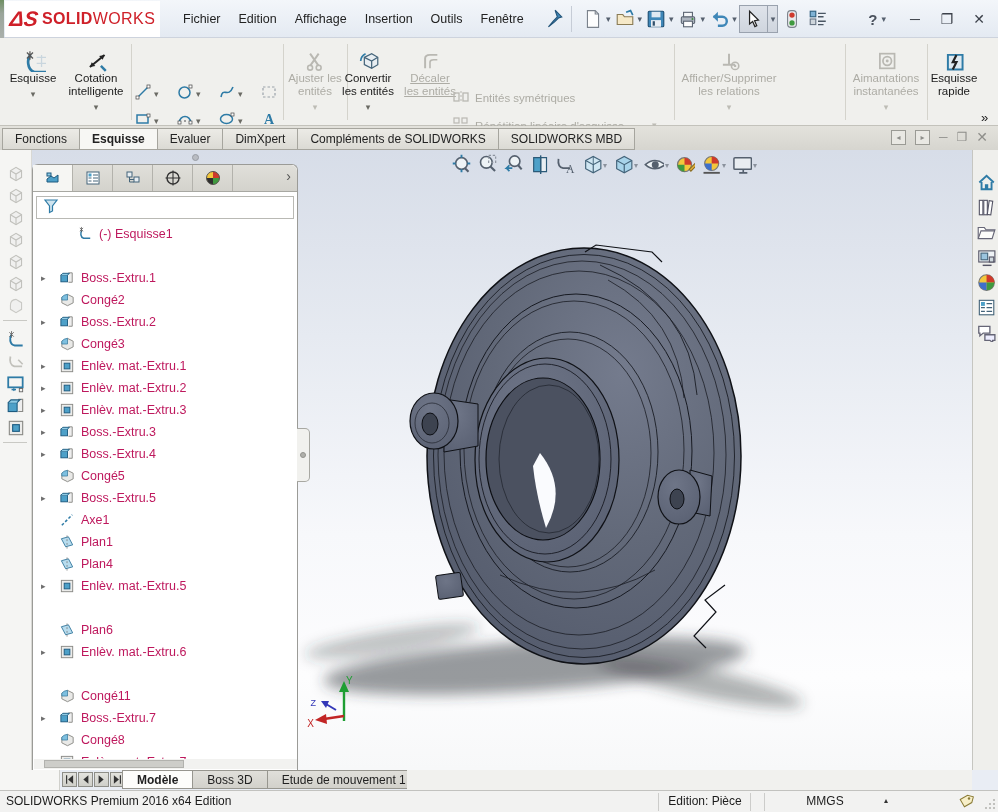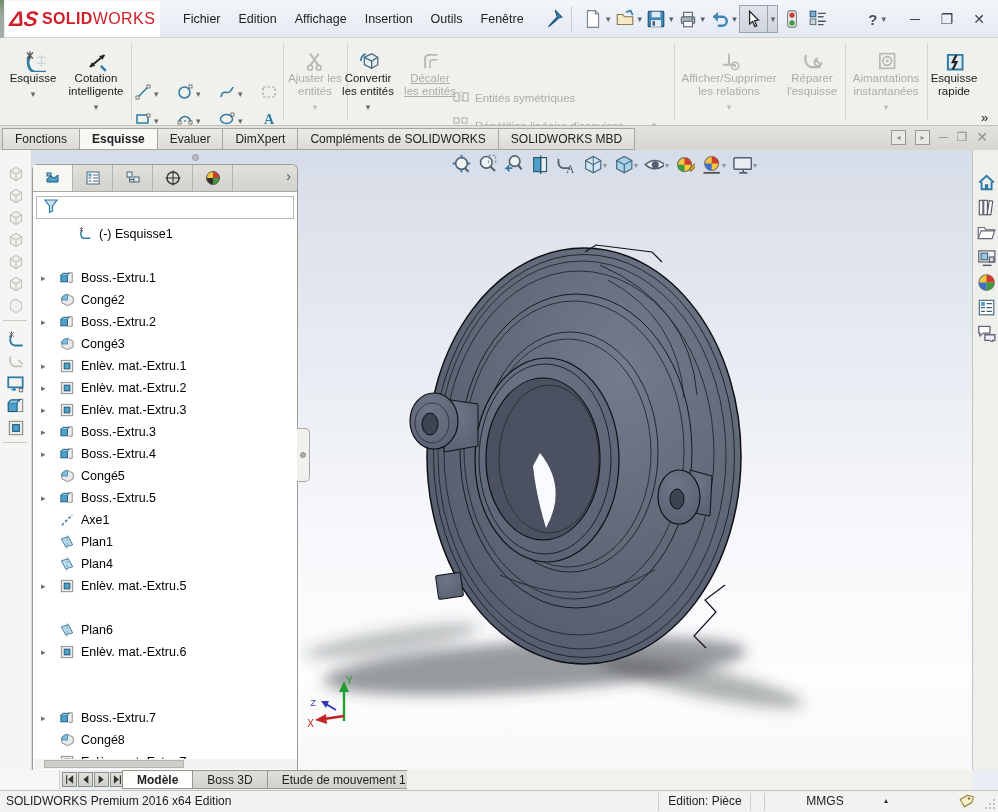--- a/index.html
+++ b/index.html
@@ -91,21 +91,21 @@
   .fmtab { width:40px; height:26px; display:flex; align-items:center; justify-content:center;
     border-right:1px solid #b3b2ac; }
   .fmtab.active { background:#f6f6f3; }
   #fm-chevron { position:absolute; right:6px; top:3px; font-size:14px; color:#555; }
   #filterrow { position:absolute; left:3px; top:31px; width:258px; height:23px;
     background:#fff; border:1px solid #b9b9b4; display:flex; align-items:center; padding-left:5px; }
   #tree { position:absolute; left:0; top:58px; width:256px; height:536px; overflow:hidden; }
   .trow { position:absolute; left:0; width:256px; height:22px; display:flex; align-items:center; }
   .trow .arrow { position:absolute; left:8px; font-size:9px; color:#6d6d6d; }
   .trow .ticon { position:absolute; width:17px; height:17px; }
-  .trow .tlabel { position:absolute; font-size:12.5px; color:#000000; white-space:nowrap; }
+  .trow .tlabel { position:absolute; font-size:12.5px; color:#be185d; white-space:nowrap; }
   #tree-hscroll { position:absolute; left:1px; bottom:1px; width:263px; height:10px; background:#f2f2f0; }
   #tree-hthumb { position:absolute; left:10px; top:1px; width:140px; height:8px; background:#cdcdc9; border:1px solid #b2b2ae; }
 
   
   #splitter { position:absolute; left:297px; top:278px; width:13px; height:54px;
     background:#f1f1ee; border:1px solid #a8a8a2; border-left:none; border-radius:0 5px 5px 0; }
   #splitter .dot { position:absolute; left:3px; top:23px; width:6px; height:6px; border-radius:50%;
     background:#b0b0ab; border:1px solid #93938e; }
 
   
@@ -424,29 +424,20 @@
       <div class="bicon">
           <svg width="24" height="22" viewBox="0 0 18 18">
             <path d="M9 3 v9 M4 12 h10" stroke="#b9b8b2" stroke-width="1.6"></path>
             <circle cx="14" cy="13" r="3" fill="none" stroke="#b9b8b2" stroke-width="1.3"></circle>
             <circle cx="14" cy="13" r="1" fill="#b9b8b2"></circle>
           </svg>
         </div>
       <span>Afficher/Supprimer les relations</span>
       <span class="caret">▾</span>
     </div>
-    <div class="bigbtn disabled" style="left:783px;width:58px;">
-      <div class="bicon">
-          <svg width="24" height="22" viewBox="0 0 18 18">
-            <path d="M4 4 q-2 8 4 10 h8" fill="none" stroke="#b9b8b2" stroke-width="1.8"></path>
-            <path d="M12 8 l4 4 M14 7 a3 3 0 1 0 3 3" fill="none" stroke="#b9b8b2" stroke-width="1.6"></path>
-          </svg>
-        </div>
-      <span>Réparer l'esquisse</span>
-    </div>
     <div class="rsep" style="left:845px;"></div>
     <div class="bigbtn disabled" style="left:849px;width:74px;">
       <div class="bicon">
           <svg width="24" height="22" viewBox="0 0 18 18">
             <rect x="4" y="3" width="12" height="12" fill="none" stroke="#b9b8b2" stroke-width="1.4"></rect>
             <circle cx="10" cy="9" r="3.5" fill="none" stroke="#b9b8b2" stroke-width="1.4"></circle>
             <circle cx="10" cy="9" r="1.2" fill="#b9b8b2"></circle>
           </svg>
         </div>
       <span>Aimantations instantanées</span>
@@ -868,20 +859,27 @@
               </svg></span>
             <span class="tlabel" style="left:48px">Plan6</span>
           </div>
           <div class="trow" style="top: 418px;">
             <span class="arrow" style="left:8px">▸</span>
             <span class="ticon" style="left:26px"><svg width="17" height="17" viewBox="0 0 18 18">
                 <rect x="2.5" y="2.5" width="12" height="12" fill="#ececea" stroke="#8a8a86"></rect>
                 <rect x="5.5" y="5.5" width="6" height="6" fill="#4da0c8" stroke="#1d5b80"></rect>
               </svg></span>
             <span class="tlabel" style="left:48px">Enlèv. mat.-Extru.6</span>
+          </div>
+          <div class="trow" style="top: 462px;">
+            <span class="ticon" style="left:26px"><svg width="17" height="17" viewBox="0 0 18 18">
+                <path d="M9 2.5 L15 5.5 V11.5 L9 14.5 L3 11.5 V5.5 Z" fill="#e9e9e7" stroke="#8a8a86"></path>
+                <path d="M3 5.5 Q5 2.8 9 2.5 L9 8.5 L3 8.5 Z" fill="#7ec0e0" stroke="#3a7ca0" stroke-width="0.8"></path>
+              </svg></span>
+            <span class="tlabel" style="left:48px">Congé11</span>
           </div>
           <div class="trow" style="top: 484px;">
             <span class="arrow" style="left:8px">▸</span>
             <span class="ticon" style="left:26px"><svg width="17" height="17" viewBox="0 0 18 18">
                 <path d="M10 3 h4 v10 h-4" fill="#eee" stroke="#8a8a86"></path>
                 <rect x="2" y="5.5" width="7" height="7" fill="#4da0c8" stroke="#1d5b80"></rect>
                 <path d="M2 5.5 L4 3.5 h7 L9 5.5" fill="#8fcce6" stroke="#1d5b80"></path>
               </svg></span>
             <span class="tlabel" style="left:48px">Boss.-Extru.7</span>
           </div>

